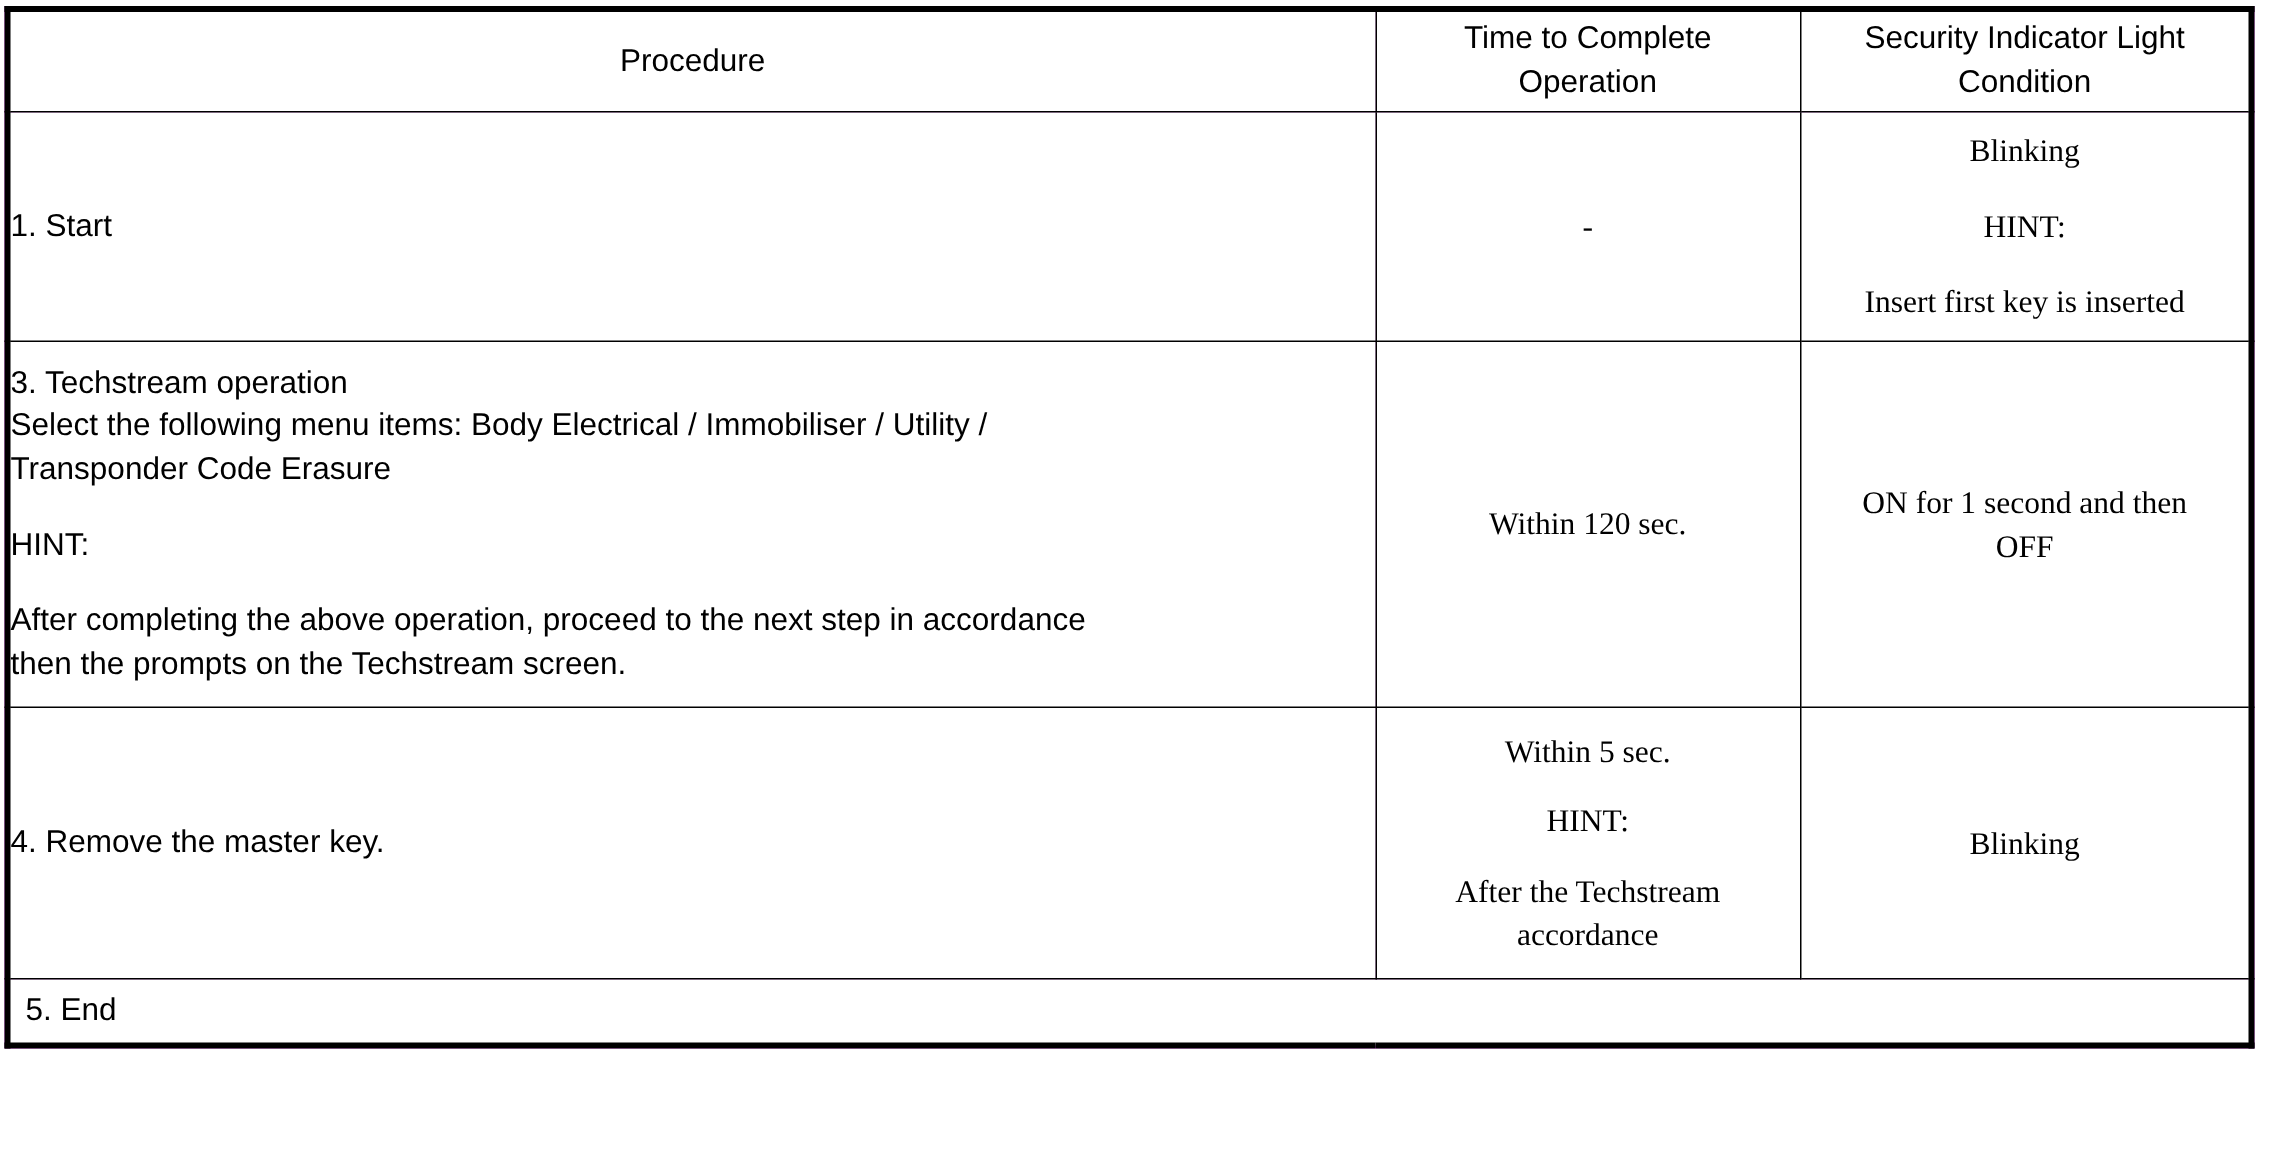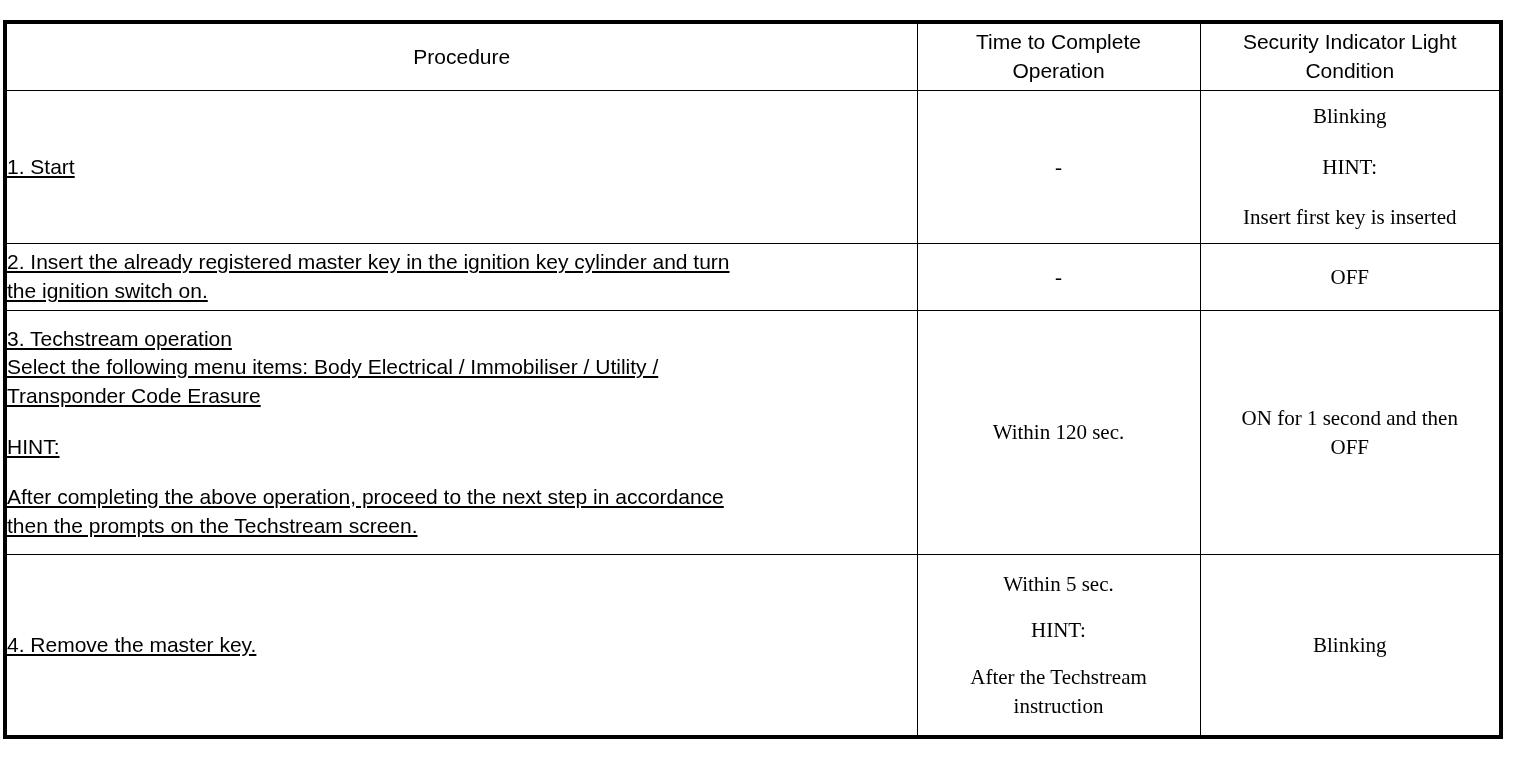--- a/index.html
+++ b/index.html
@@ -20,21 +20,21 @@
     position: relative;
     width: 1520px;
     height: 778px;
     background: #ffffff;
   }
 
   table.proc-table {
     border-collapse: collapse;
     table-layout: fixed;
     width: 1500px;
-    margin: 20px 0 0 3px;
+    margin: 4px 0 0 3px;
     background: #d946ef;
   }
 
   table.proc-table td,
   table.proc-table th {
     border: 1px solid #000000;
     padding: 0;
     vertical-align: middle;
     font-weight: normal;
     font-size: 21px;
@@ -63,21 +63,20 @@
   }
   thead tr th {
     border-bottom: 4px solid #000000;
   }
 
   
   td.proc-cell {
     text-align: left;
     padding: 6px 6px 6px 10px;
     vertical-align: middle;
-    text-decoration: underline;
   }
   td.center-cell {
     text-align: center;
     padding: 6px 8px;
     vertical-align: middle;
     font-family: Liberation Serif, serif;
   }
 
   
   tr.row-1 td { height: 152px; }
@@ -133,32 +132,20 @@
         <td class="center-cell">
           <span class="line">-</span>
         </td>
         <td class="center-cell">
           <span class="line">Blinking</span>
           <span class="gap-line">HINT:</span>
           <span class="gap-line">Insert first key is inserted</span>
         </td>
       </tr>
 
-      <tr class="row-2">
-        <td class="proc-cell">
-          <span class="line">2. Insert the already registered master key in the ignition key cylinder and turn</span>
-          <span class="line">the ignition switch on.</span>
-        </td>
-        <td class="center-cell">
-          <span class="line">-</span>
-        </td>
-        <td class="center-cell">
-          <span class="line">OFF</span>
-        </td>
-      </tr>
 
       <tr class="row-3">
         <td class="proc-cell">
           <span class="line">3. Techstream operation</span>
           <span class="line">Select the following menu items: Body Electrical / Immobiliser / Utility /</span>
           <span class="line">Transponder Code Erasure</span>
           <span class="gap-line">HINT:</span>
           <span class="gap-line">After completing the above operation, proceed to the next step in accordance</span>
           <span class="line">then the prompts on the Techstream screen.</span>
         </td>
@@ -172,24 +159,29 @@
       </tr>
 
       <tr class="row-4">
         <td class="proc-cell">
           <span class="line">4. Remove the master key.</span>
         </td>
         <td class="center-cell">
           <span class="line">Within 5 sec.</span>
           <span class="gap-line-sm">HINT:</span>
           <span class="gap-line-sm">After the Techstream</span>
-          <span class="line">instruction</span>
+          <span class="line">accordance</span>
         </td>
         <td class="center-cell">
           <span class="line">Blinking</span>
         </td>
       </tr>
 
+      <tr class="row-5">
+        <td colspan="3">
+          <span class="line">5. End</span>
+        </td>
+      </tr>
 
     </tbody>
   </table>
 
 </div>
 
 </body></html>

